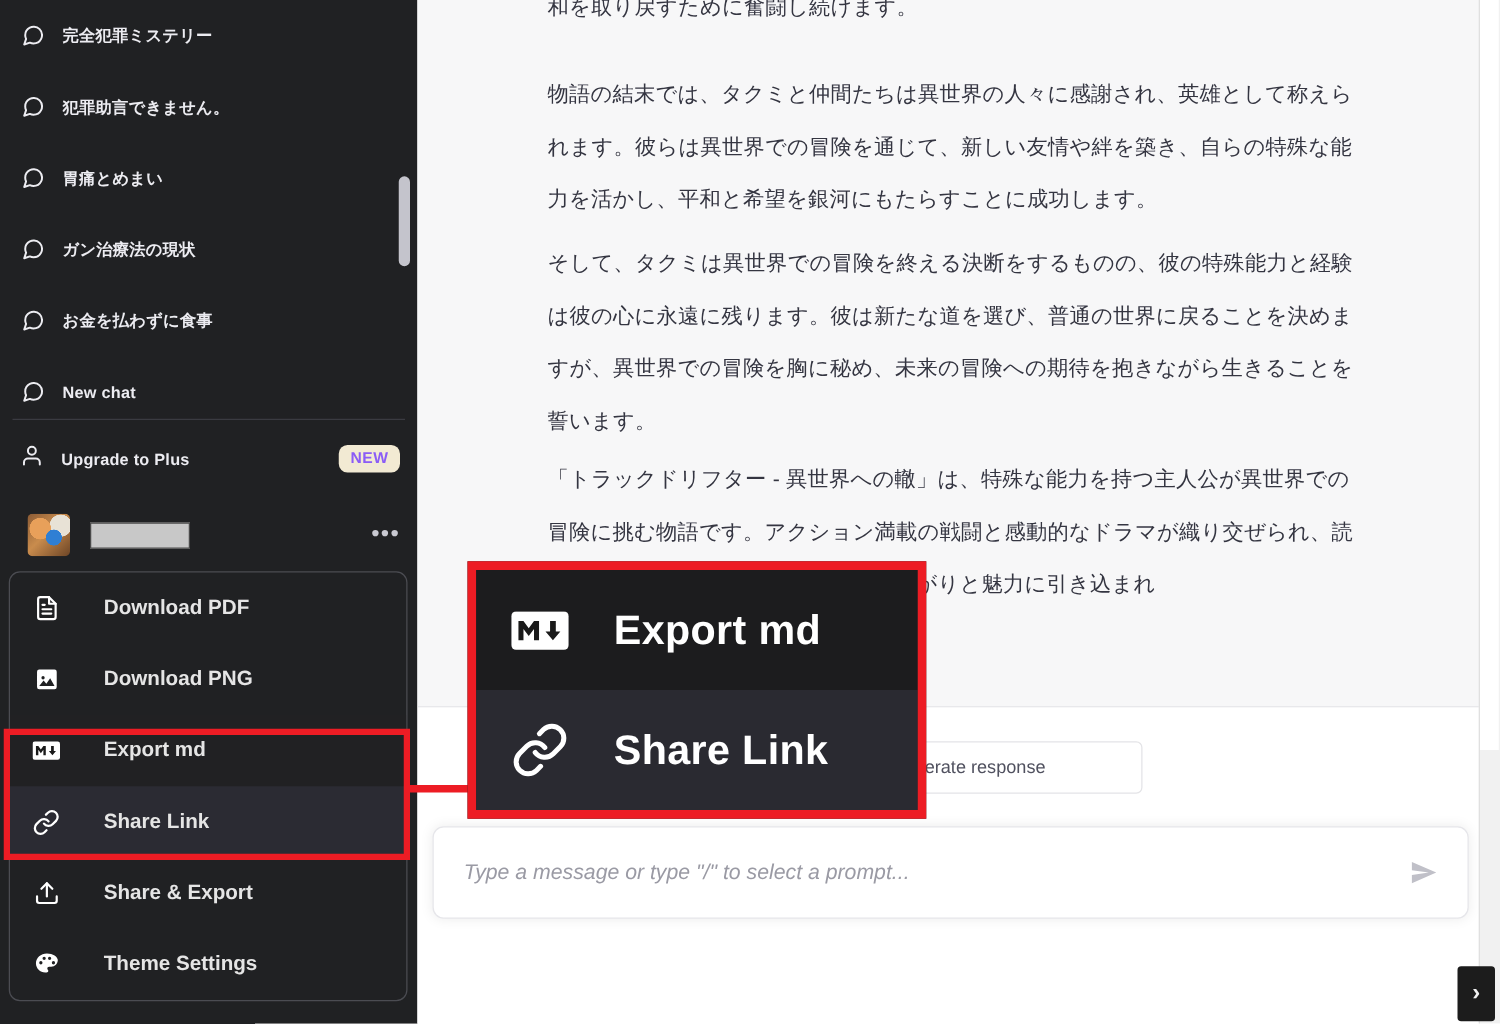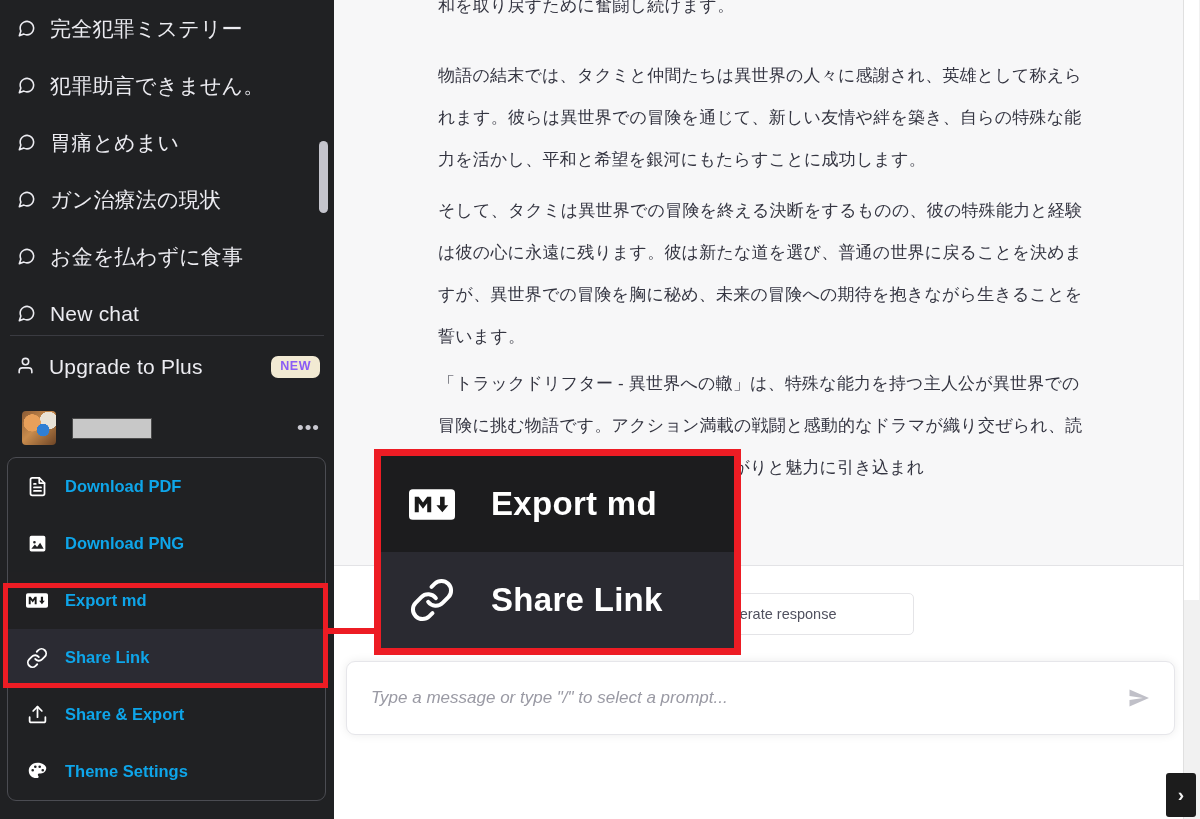--- a/index.html
+++ b/index.html
@@ -38,22 +38,22 @@
     color: #ececf1;
     gap: 14px;
   }
   .chat-row .ico {
     width: 20px; height: 20px;
     flex: 0 0 20px;
     display: flex; align-items: center; justify-content: center;
   }
   .chat-row .ico svg { display: block; }
   .chat-label {
-    font-size: 21px;
-    font-weight: 400;
+    font-size: 13px;
+    font-weight: 700;
     letter-spacing: .2px;
     white-space: nowrap;
     overflow: hidden;
   }
   .sb-divider {
     position: absolute;
     left: 10px;
     width: 314px;
     height: 1px;
     background: #3a3b41;
@@ -127,22 +127,22 @@
     border: 1px solid #4b4c52;
     border-radius: 9px;
     overflow: hidden;
   }
   .menu-item {
     display: flex;
     align-items: center;
     height: 57px;
     padding: 0 18px;
     box-sizing: border-box;
-    color: #0ea5e9;
-    gap: 17px;
+    color: #e5e5e5;
+    gap: 35px;
     font-size: 16.5px;
     font-weight: 600;
   }
   .menu-item .ico {
     width: 22px; height: 22px; flex: 0 0 22px;
     display: flex; align-items: center; justify-content: center;
   }
   .menu-item.hl-dark { background: #212123; }
   .menu-item.hl-light { background: #2b2b33; }
 

